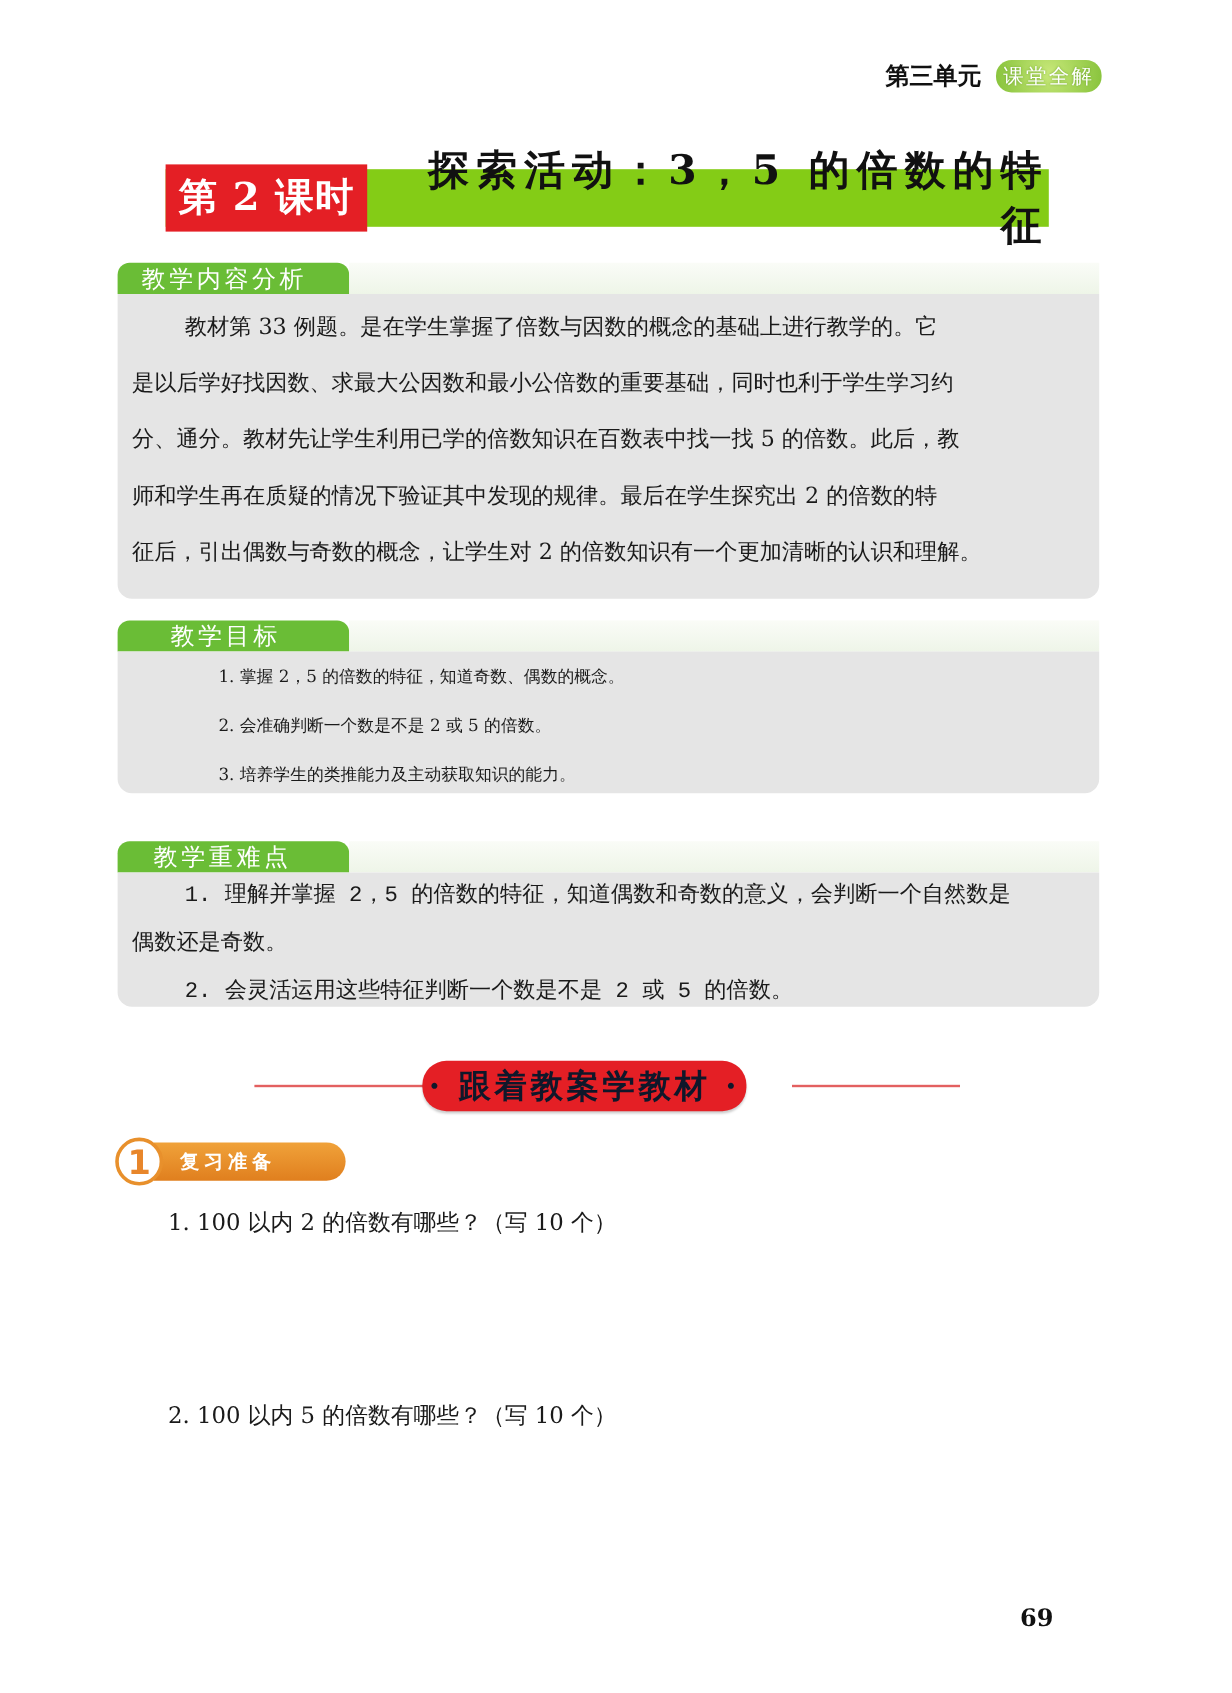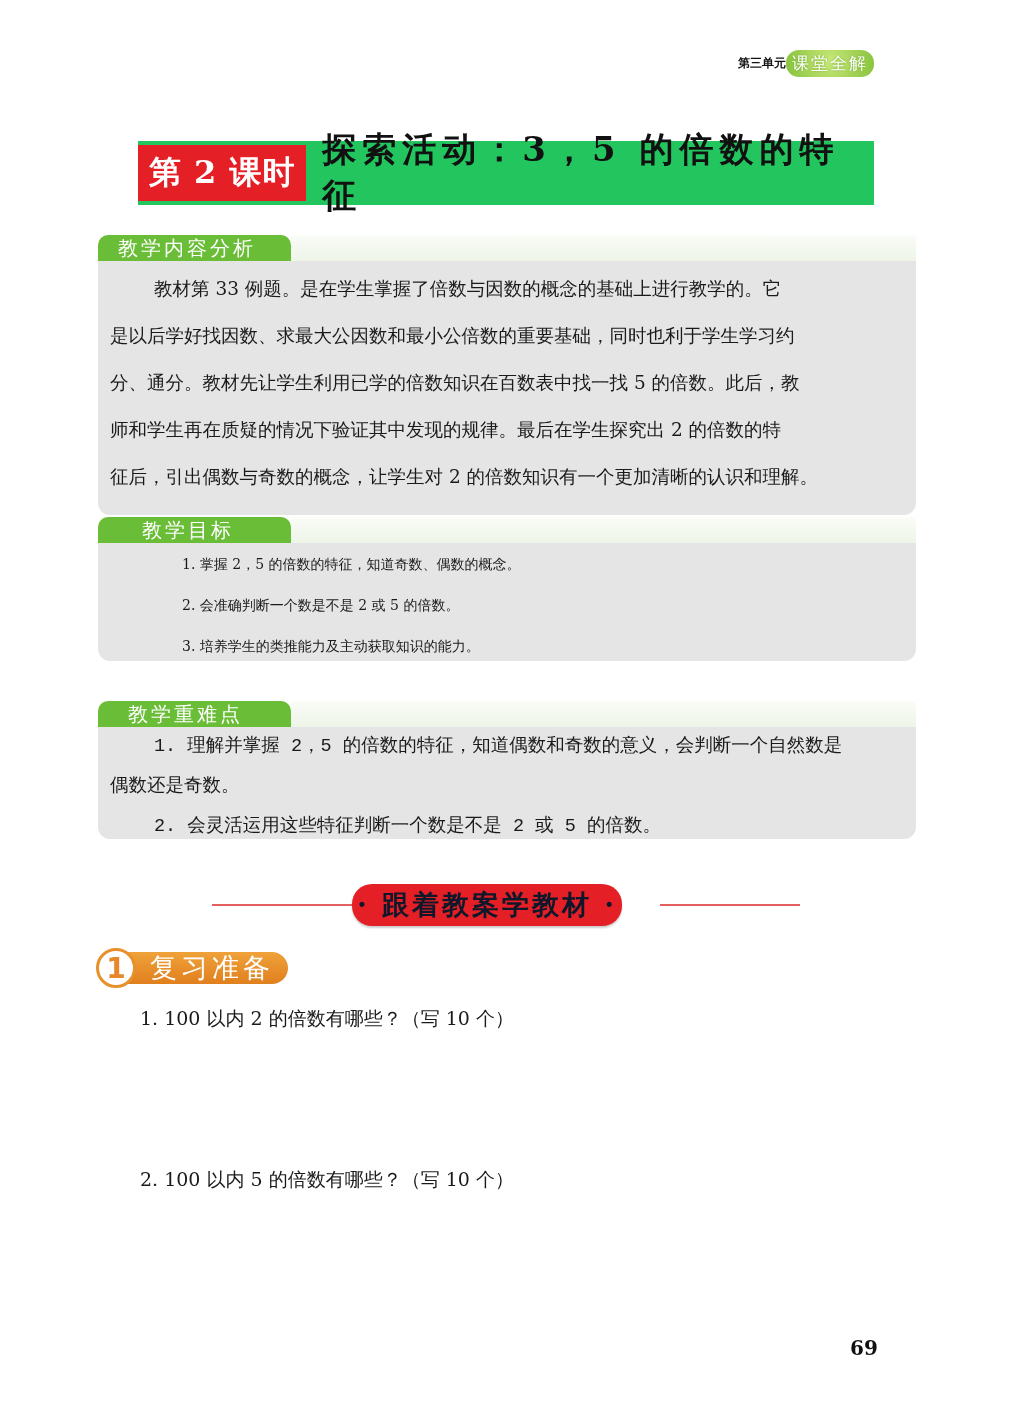--- a/index.html
+++ b/index.html
@@ -1,60 +1,60 @@
 <!DOCTYPE html>
 <html><head>
 <meta charset="utf-8">
 <style>
   * { box-sizing: border-box; margin: 0; padding: 0; }
   html, body { width: 1027px; height: 1411px; background: #ffffff; overflow: hidden; }
   body { position: relative; font-family: "DejaVu Serif", "Liberation Serif", serif; color: #222; }
 
   .header { position: absolute; top: 50px; left: 738px; display: flex; align-items: center; }
-  .header .unit { font-family: Liberation Mono, monospace; font-weight: bold; font-size: 12px; color: #111; margin-right: 0; }
+  .header .unit { font-family: Liberation Mono, monospace; font-weight: bold; font-size: 20px; color: #111; margin-right: 12px; }
   .header .badge { background: radial-gradient(circle at 50% 40%, #c8e87a, #86c23a); color: #fff; font-family: "DejaVu Sans", sans-serif; font-size: 17px; padding: 2px 6px; border-radius: 13px; letter-spacing: 2px; text-shadow: 0 0 2px #6aa12a; }
 
-  .lesson-title { position: absolute; top: 141px; left: 138px; width: 736px; height: 64px; background: #22c55e; display: flex; align-items: center; }
+  .lesson-title { position: absolute; top: 141px; left: 138px; width: 736px; height: 48px; background: #84cc16; display: flex; align-items: center; text-align: right; }
   .lesson-title .num { background: #e41f25; color: #fff; height: 56px; width: 170px; display: flex; align-items: center; justify-content: center; font-size: 32px; font-weight: bold; letter-spacing: 1px; }
   .lesson-title .name { font-size: 34px; font-weight: bold; color: #111; padding-left: 16px; letter-spacing: 6px; }
 
   .section { position: absolute; left: 98px; width: 818px; }
   .section .tab { position: absolute; top: 0; left: 0; height: 26px; width: 193px; background: #6abd36; border-radius: 10px 10px 0 0; color: #fff; font-family: "DejaVu Sans", sans-serif; font-size: 20px; display: flex; align-items: center; padding-left: 20px; letter-spacing: 3px; }
   .section .tabline { position: absolute; top: 0; left: 193px; right: 0; height: 26px; background: linear-gradient(to bottom, #fafcf7, #eef5e8); }
   .section .body { position: absolute; top: 26px; left: 0; right: 0; background: #e5e5e5; border-radius: 0 0 12px 12px; }
   .para { font-size: 18.5px; line-height: 47px; color: #1a1a1a; padding: 2px 12px 0 12px; text-align: justify; }
   .para .indent { display: inline-block; width: 44px; }
   .list-line { font-size: 14px; line-height: 41px; padding-left: 84px; color: #1a1a1a; }
   .diff-line { font-size: 18.5px; line-height: 40px; color: #1a1a1a; padding: 0 12px; font-family: Liberation Mono, monospace; }
 
   .banner { position: absolute; top: 884px; left: 212px; width: 588px; height: 42px; }
   .banner .rule { position: absolute; top: 20px; height: 2px; background: #e36060; }
   .banner .pill { position: absolute; left: 140px; top: 0; width: 270px; height: 42px; background: #e41f25; border-radius: 20px; color: #0f172a; font-size: 27px; font-weight: bold; display: flex; align-items: center; justify-content: center; letter-spacing: 3px; box-shadow: 0 2px 2px rgba(0,0,0,0.2); }
 
   .step { position: absolute; top: 948px; left: 96px; height: 40px; display: flex; align-items: center; }
   .step .circle { width: 40px; height: 40px; border-radius: 50%; border: 3px solid #e8902c; background: #fff; display: flex; align-items: center; justify-content: center; font-family: "DejaVu Sans", sans-serif; font-weight: bold; font-size: 28px; color: #e8862a; position: relative; z-index: 2; }
-  .step .label { margin-left: -8px; height: 32px; width: 160px; background: linear-gradient(to bottom, #f0a23a, #e07f1e); border-radius: 0 16px 16px 0; color: #fff; font-size: 27px; font-weight: normal; display: flex; align-items: center; padding-left: 22px; letter-spacing: 4px; }
+  .step .label { margin-left: -8px; height: 32px; width: 160px; background: linear-gradient(to bottom, #f0a23a, #e07f1e); border-radius: 0 16px 16px 0; color: #fff; font-size: 16px; font-weight: bold; display: flex; align-items: center; padding-left: 22px; letter-spacing: 4px; }
 
   .question { position: absolute; left: 140px; font-size: 19px; color: #1a1a1a; }
   .page-num { position: absolute; top: 1336px; left: 850px; font-size: 20px; font-weight: bold; color: #111; }
 </style>
 </head>
 <body>
 
 <div class="header">
   <span class="unit">第三单元</span>
   <span class="badge">课堂全解</span>
 </div>
 
 <div class="lesson-title">
   <div class="num">第 2 课时</div>
   <div class="name">探索活动：3，5 的倍数的特征</div>
 </div>
 
-<div class="section" style="top:219px; height:280px;margin-top:16px;">
+<div class="section" style="top:219px; height:280px;">
   <div class="tab">教学内容分析</div>
   <div class="tabline"></div>
   <div class="body" style="height:254px;">
     <div class="para" style="padding-top:4px;">
       <div><span class="indent"></span><span>教材第 33 例题。是在学生掌握了倍数与因数的概念的基础上进行教学的。它</span></div>
       <div>是以后学好找因数、求最大公因数和最小公倍数的重要基础，同时也利于学生学习约</div>
       <div>分、通分。教材先让学生利用已学的倍数知识在百数表中找一找 5 的倍数。此后，教</div>
       <div>师和学生再在质疑的情况下验证其中发现的规律。最后在学生探究出 2 的倍数的特</div>
       <div>征后，引出偶数与奇数的概念，让学生对 2 的倍数知识有一个更加清晰的认识和理解。</div>
     </div>

